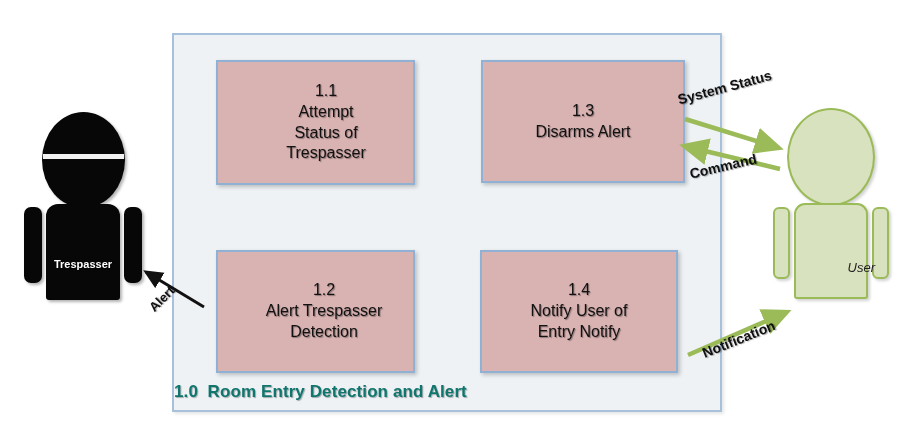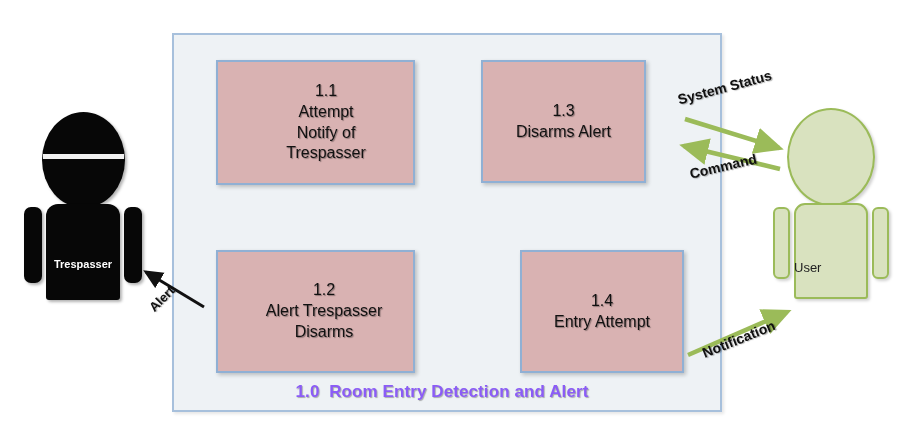--- a/index.html
+++ b/index.html
@@ -28,24 +28,24 @@
     background: #eef2f5;
     border: 2px solid #a7c0dc;
     box-sizing: border-box;
     box-shadow: 2px 2px 3px rgba(0,0,0,0.10);
   }
   .system-label {
     position: absolute;
     left: 0;
     bottom: 8px;
     width: 536px;
-    text-align: center;
+    text-align: left;
     font-size: 17px;
     font-weight: bold;
-    color: #8b5cf6;
+    color: #0f766e;
     text-shadow: 1px 1px 1px rgba(0,0,0,0.30);
     letter-spacing: 0.1px;
     white-space: pre;
   }
 
   
   .proc-box {
     position: absolute;
     background: #d9b2b2;
     border: 2px solid #90b0d4;
@@ -63,23 +63,23 @@
     line-height: 1.30;
     white-space: pre;
     text-align: center;
   }
   .proc-box .num {
     font-size: 16px;
     font-weight: normal;
   }
 
   #box-11 { left: 216px; top: 60px;  width: 199px; height: 125px; padding-left: 21px; }
-  #box-13 { left: 481px; top: 60px;  width: 165px; height: 123px; }
+  #box-13 { left: 481px; top: 60px;  width: 204px; height: 123px; }
   #box-12 { left: 216px; top: 250px; width: 199px; height: 123px; padding-left: 17px; }
-  #box-14 { left: 480px; top: 250px; width: 164px; height: 123px; margin-left: 40px; }
+  #box-14 { left: 480px; top: 250px; width: 198px; height: 123px; }
 
   
   .actor { position: absolute; }
 
   
   #trespasser { left: 18px; top: 112px; width: 124px; height: 188px; }
   .tres-head {
     position: absolute;
     left: 24px; top: 0;
     width: 83px; height: 96px;
@@ -168,24 +168,25 @@
     background: #d9e2bf;
     border: 2px solid #9bbb59;
     border-radius: 6px;
     box-sizing: border-box;
     box-shadow: 2px 2px 3px rgba(0,0,0,0.18);
   }
   .user-label {
     position: absolute;
     left: 22px; top: 152px;
     width: 81px;
-    text-align: left;
+    text-align: right;
     font-size: 13px;
     color: #222222;
     z-index: 4;
+    font-style: italic;
   }
 
   
   #flow-svg {
     position: absolute;
     left: 0; top: 0;
     width: 899px;
     height: 448px;
     pointer-events: none;
     z-index: 5;
@@ -211,38 +212,39 @@
 
 <div id="stage">
 
   <div class="system-container">
     <div class="system-label">1.0  Room Entry Detection and Alert</div>
   </div>
 
   <div class="proc-box" id="box-11">
     <div class="line num">1.1</div>
     <div class="line">Attempt</div>
-    <div class="line">Notify of</div>
+    <div class="line">Status of</div>
     <div class="line">Trespasser</div>
   </div>
 
   <div class="proc-box" id="box-13">
     <div class="line num">1.3</div>
     <div class="line">Disarms Alert</div>
   </div>
 
   <div class="proc-box" id="box-12">
     <div class="line num">1.2</div>
     <div class="line">Alert Trespasser</div>
-    <div class="line">Disarms</div>
+    <div class="line">Detection</div>
   </div>
 
   <div class="proc-box" id="box-14">
     <div class="line num">1.4</div>
-    <div class="line">Entry Attempt</div>
+    <div class="line">Notify User of</div>
+    <div class="line">Entry Notify</div>
   </div>
 
   <div class="actor" id="trespasser">
     <div class="tres-head"></div>
     <div class="tres-visor"></div>
     <div class="tres-arm-l"></div>
     <div class="tres-arm-r"></div>
     <div class="tres-body"></div>
     <div class="tres-label">Trespasser</div>
   </div>

